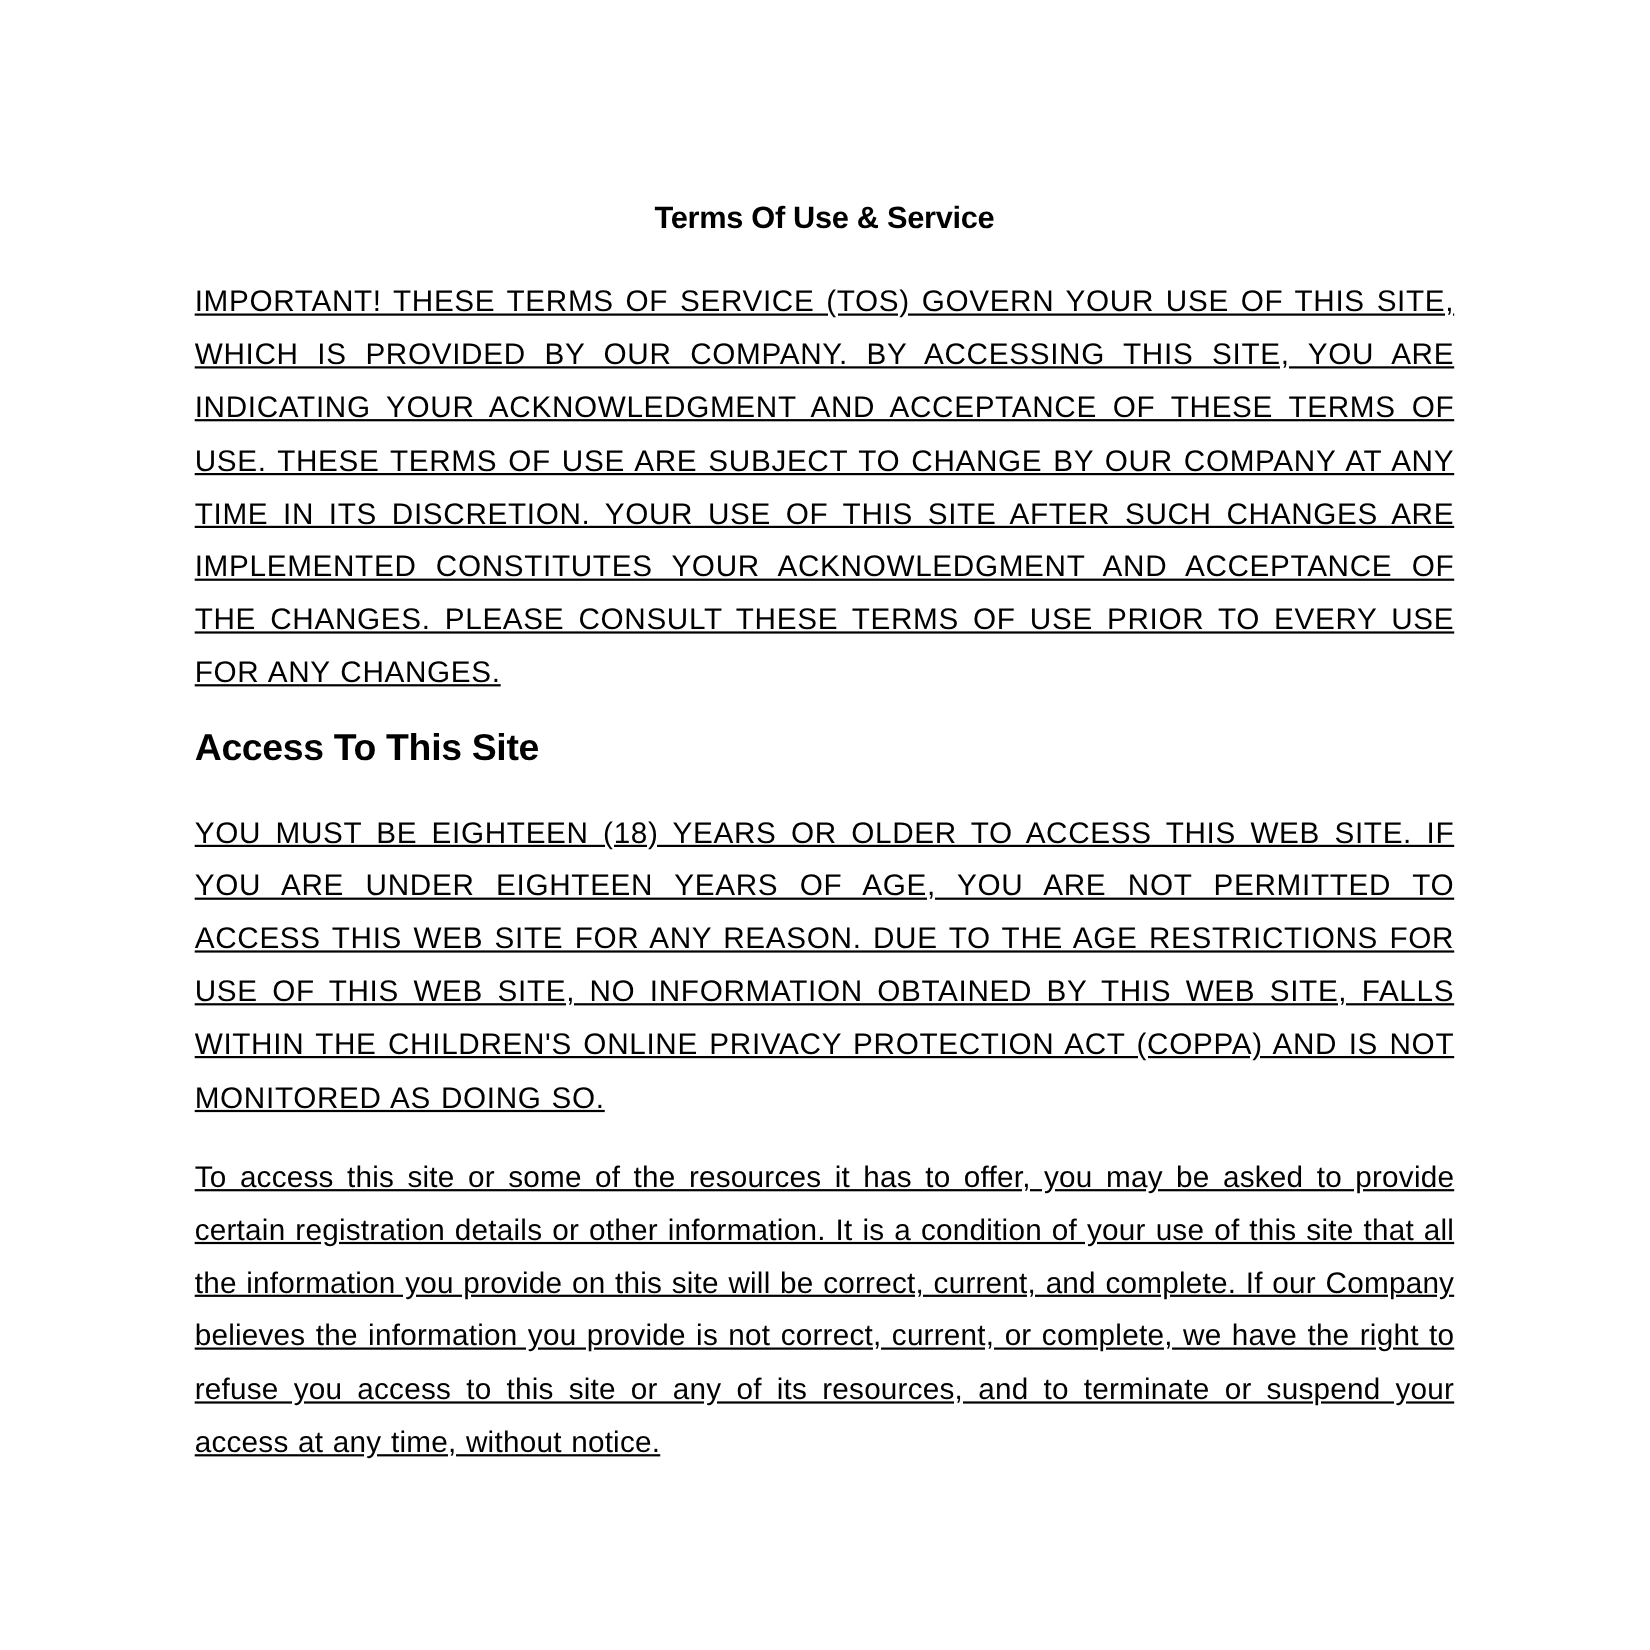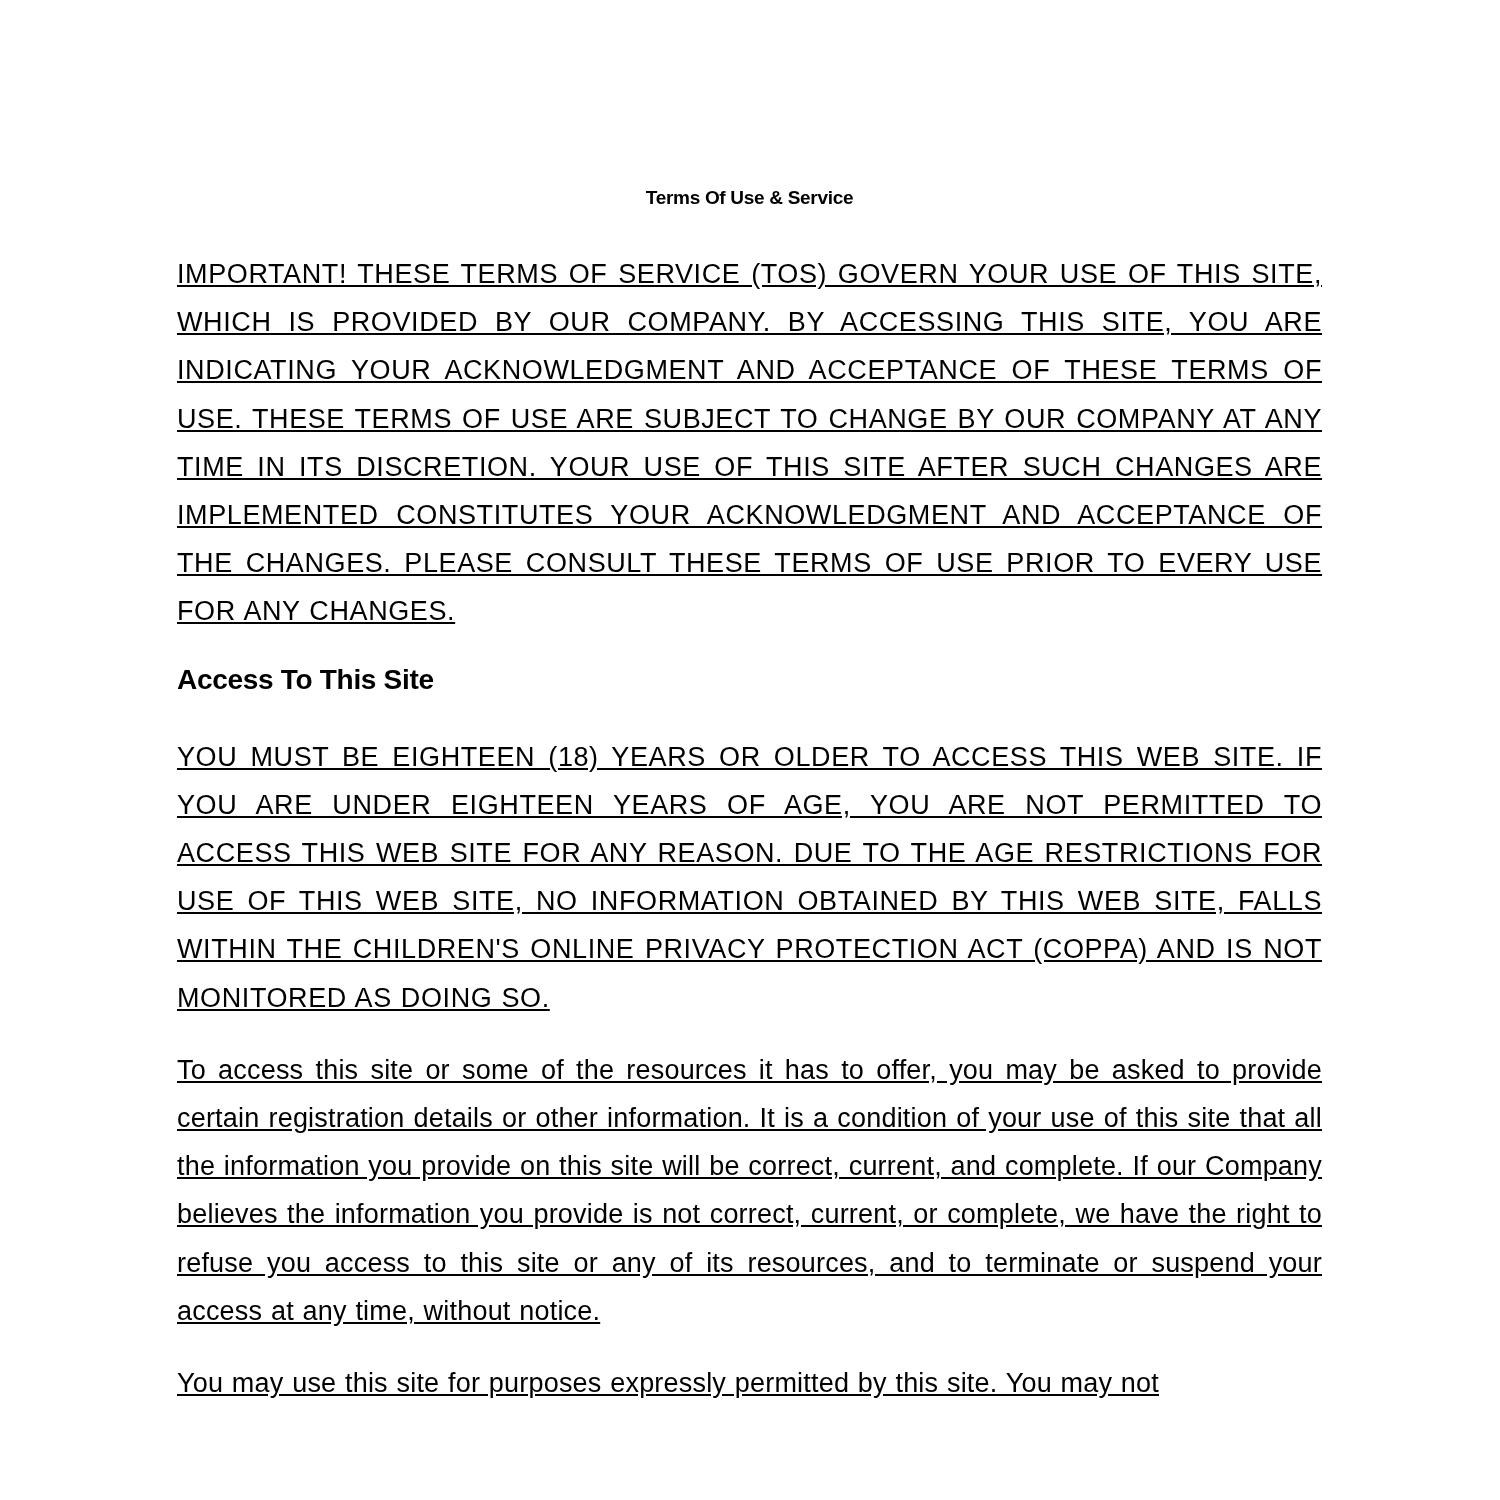--- a/index.html
+++ b/index.html
@@ -17,28 +17,28 @@
     }
     .page {
       position: absolute;
       left: 177px;
       top: 178px;
       width: 1145px;
     }
     .title {
       text-align: center;
       font-weight: bold;
-      font-size: 19px;
+      font-size: 28px;
       line-height: 40px;
       margin: 0 0 32px 0;
       letter-spacing: -0.3px;
     }
     .heading {
       font-weight: bold;
-      font-size: 28px;
+      font-size: 34px;
       line-height: 40px;
       margin: 0 0 33px 0;
       letter-spacing: -0.3px;
     }
     .para {
       font-size: 27px;
       line-height: 48.2px;
       text-align: justify;
       text-align-last: left;
       margin: 0 0 24px 0;
@@ -53,14 +53,13 @@
 
 <div class="page">
   <div class="title">Terms Of Use &amp; Service</div>
 
   <p class="para caps">IMPORTANT! THESE TERMS OF SERVICE (TOS) GOVERN YOUR USE OF THIS SITE, WHICH IS PROVIDED BY OUR COMPANY. BY ACCESSING THIS SITE, YOU ARE INDICATING YOUR ACKNOWLEDGMENT AND ACCEPTANCE OF THESE TERMS OF USE. THESE TERMS OF USE ARE SUBJECT TO CHANGE BY OUR COMPANY AT ANY TIME IN ITS DISCRETION. YOUR USE OF THIS SITE AFTER SUCH CHANGES ARE IMPLEMENTED CONSTITUTES YOUR ACKNOWLEDGMENT AND ACCEPTANCE OF THE CHANGES. PLEASE CONSULT THESE TERMS OF USE PRIOR TO EVERY USE FOR ANY CHANGES.</p>
 
   <div class="heading">Access To This Site</div>
   <p class="para caps">YOU MUST BE EIGHTEEN (18) YEARS OR OLDER TO ACCESS THIS WEB SITE. IF YOU ARE UNDER EIGHTEEN YEARS OF AGE, YOU ARE NOT PERMITTED TO ACCESS THIS WEB SITE FOR ANY REASON. DUE TO THE AGE RESTRICTIONS FOR USE OF THIS WEB SITE, NO INFORMATION OBTAINED BY THIS WEB SITE, FALLS WITHIN THE CHILDREN'S ONLINE PRIVACY PROTECTION ACT (COPPA) AND IS NOT MONITORED AS DOING SO.</p>
   <p class="para">To access this site or some of the resources it has to offer, you may be asked to provide certain registration details or other information. It is a condition of your use of this site that all the information you provide on this site will be correct, current, and complete. If our Company believes the information you provide is not correct, current, or complete, we have the right to refuse you access to this site or any of its resources, and to terminate or suspend your access at any time, without notice.</p>
 
-  <p class="para">You may use this site for purposes expressly permitted by this site. You may not</p>
 </div>
 
 </body></html>

